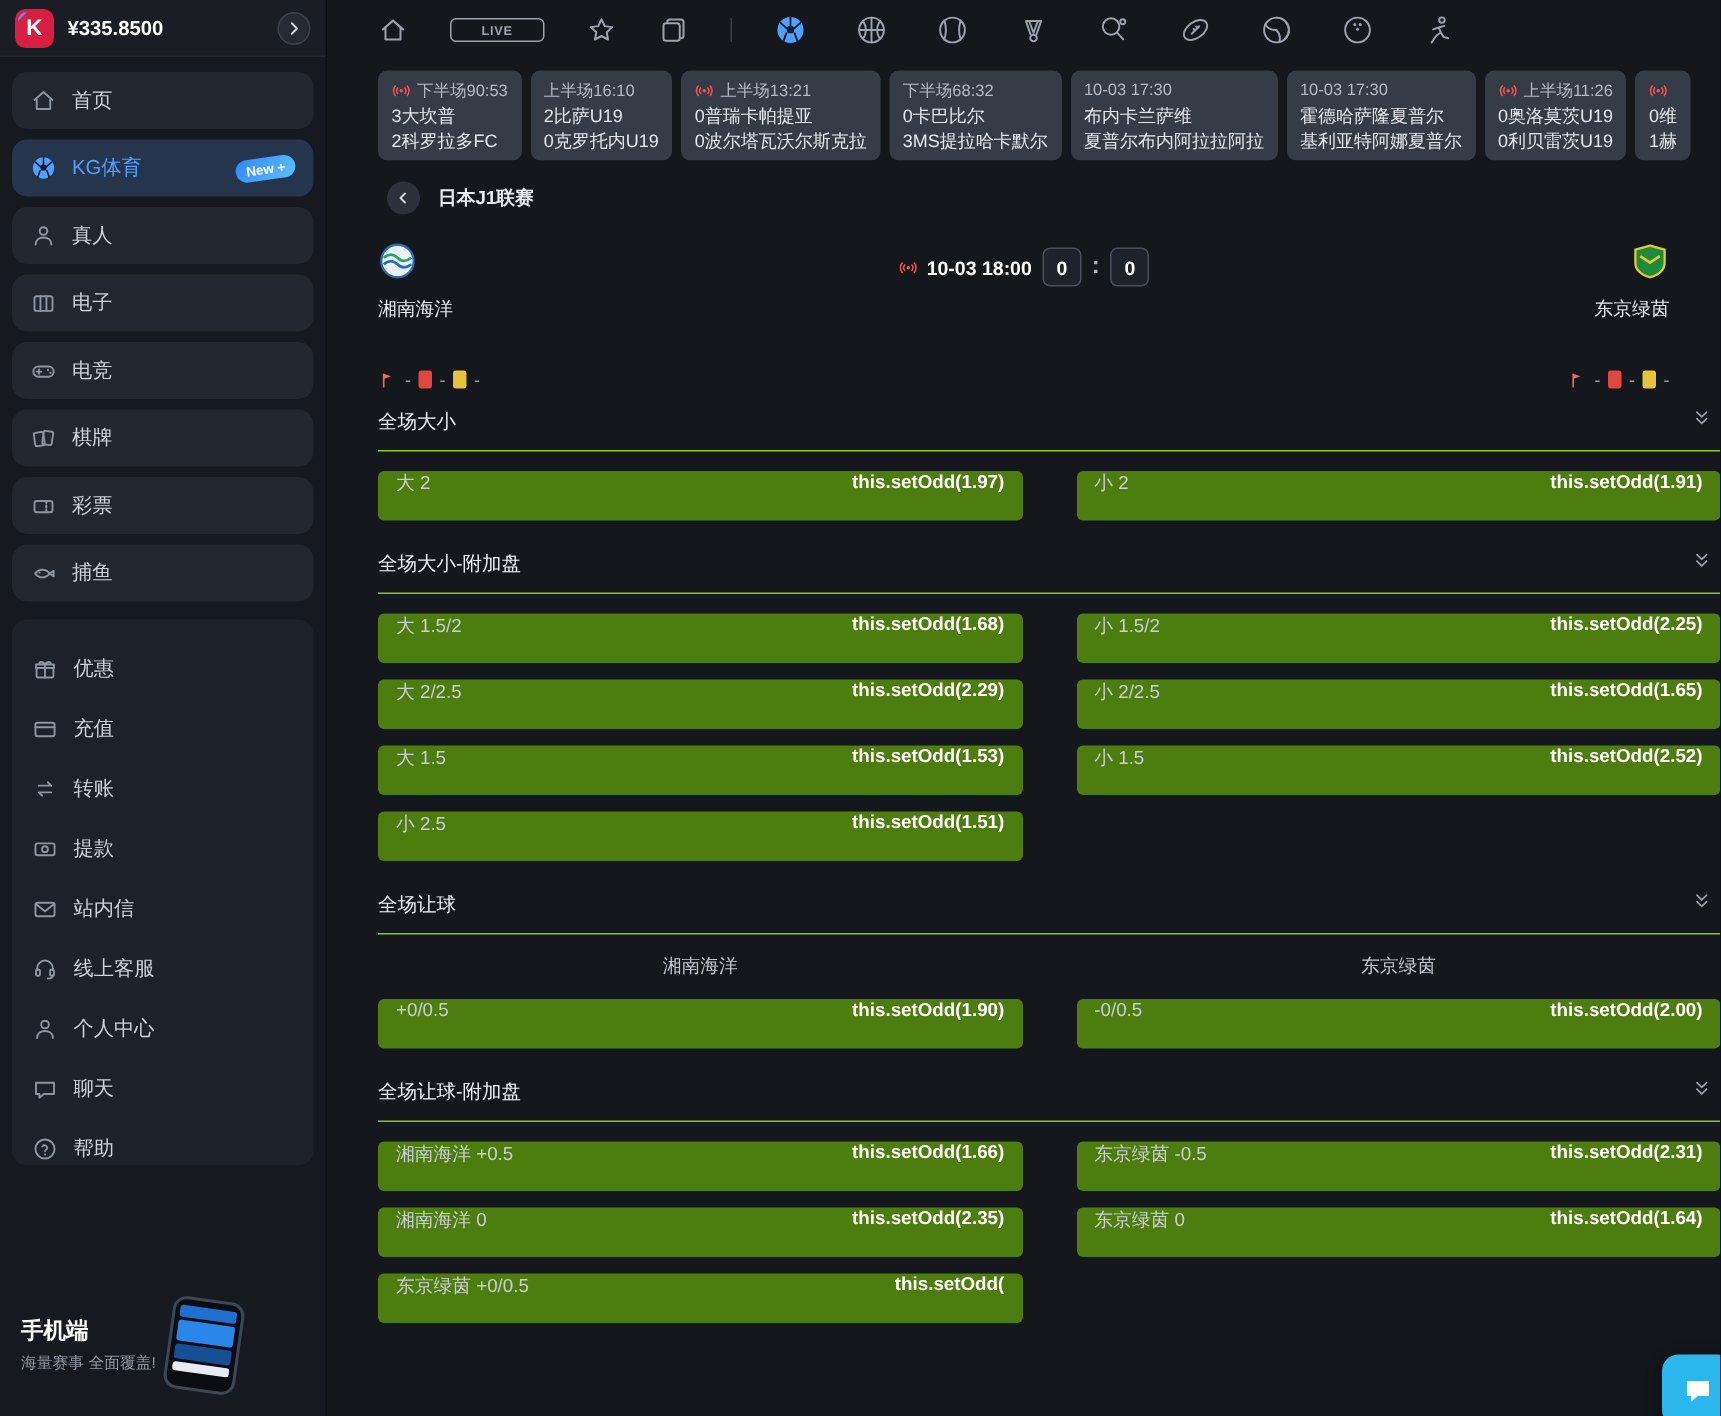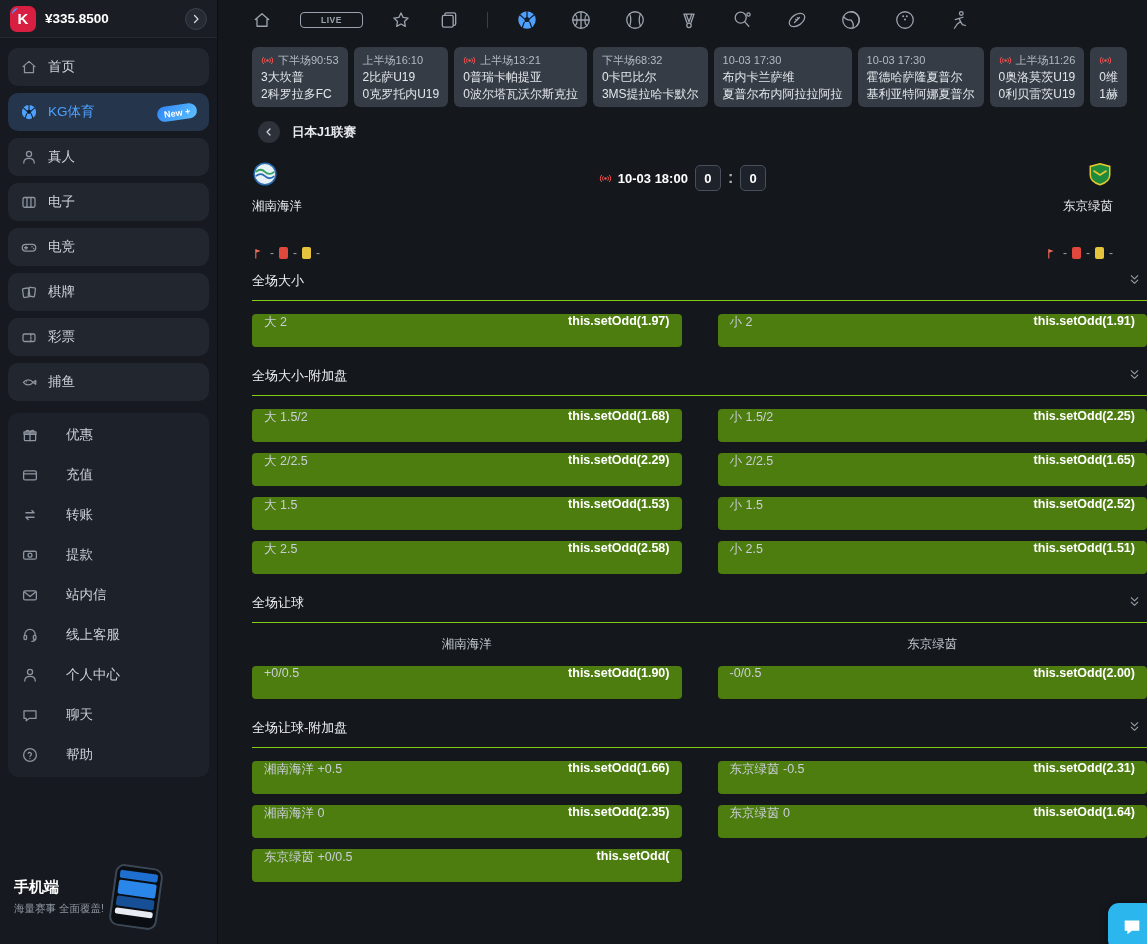--- a/index.html
+++ b/index.html
@@ -12,21 +12,21 @@
 .sb-top{height:38px;flex:0 0 38px;display:flex;align-items:center;gap:9px;padding:0 10px;background:#1a1d24;border-bottom:1px solid #23272e}
 .logo{width:26px;height:26px;border-radius:7px;background:#d81f41;color:#fff;font-weight:700;font-size:15px;display:grid;place-items:center;position:relative;cursor:pointer}
 .logo::after{content:"";position:absolute;left:2px;top:2px;width:0;height:0;border-left:6px solid #3fa0ff;border-bottom:6px solid transparent;border-top-left-radius:6px}
 .balance{flex:1;color:#fff;font-size:13.5px;font-weight:600}
 .fwd{width:22px;height:22px;border-radius:50%;background:#262b33;border:1px solid #3a414c;display:grid;place-items:center;cursor:pointer}
 .menu{padding:10px 8px 0;display:flex;flex-direction:column;gap:7px}
 .mi{height:38px;flex:0 0 38px;border-radius:10px;background:#22262e;display:flex;align-items:center;gap:10px;padding:0 12px;font-size:13.5px;color:#ccd2d9;cursor:pointer}
 .mi.active{background:#24354c;color:#4ea1ff}
 .badge{margin-left:auto;background:linear-gradient(135deg,#2f86f6,#5ec1ff);color:#fff;font-size:9px;font-weight:700;padding:2.5px 7px;border-radius:9px;transform:rotate(-8deg)}
 .menu2{margin:12px 8px 0;background:#1d2129;border-radius:10px;padding:2px 0}
-.mi2{height:40px;display:flex;align-items:center;gap:27px;padding:0 13px;font-size:13.5px;color:#ccd2d9;cursor:pointer}
+.mi2{height:40px;display:flex;align-items:flex-end;gap:10px;padding:0 13px;font-size:13.5px;color:#ccd2d9;cursor:pointer}
 .promo{margin-top:auto;padding:14px 10px 16px 14px;display:flex;align-items:center;gap:8px}
 .promo-title{font-size:15px;font-weight:700;color:#fff}
 .promo-sub{font-size:10.5px;color:#8f97a2;margin-top:5px;white-space:nowrap}
 .phone{width:48px;height:62px;flex:0 0 auto;transform:rotate(8deg);border-radius:9px;background:#0a0d12;border:2px solid #3c4755;padding:4px 3px;display:flex;flex-direction:column;gap:2px}
 .phone i{display:block;height:8px;border-radius:2px;background:#1f6fd0}
 .phone i.b{background:#2b86ea;height:14px}
 .phone i.c{background:#174f96;height:10px}
 .phone i.d{background:#e8ecf2;height:6px}
 
 .icn{width:18px;height:18px;flex:0 0 auto;fill:none;stroke:#8d95a1;stroke-width:1.7;stroke-linecap:round;stroke-linejoin:round}
@@ -500,24 +500,20 @@
               <span class="olabel">大 1.5</span>
               <span class="oval">this.setOdd(1.53)</span>
             </div>
           <div class="odd">
               <span class="olabel">小 1.5</span>
               <span class="oval">this.setOdd(2.52)</span>
             </div>
         </div>
         <div class="orow">
           <div class="odd">
-              <span class="olabel">大 2.5</span>
-              <span class="oval">this.setOdd(2.58)</span>
-            </div>
-          <div class="odd">
               <span class="olabel">小 2.5</span>
               <span class="oval">this.setOdd(1.51)</span>
             </div>
         </div>
       </div>
 
       <div class="sec">
         <div class="sec-head">
           <span class="sec-title">全场让球</span>
           <span><svg class="dblchev" viewBox="0 0 24 24">

